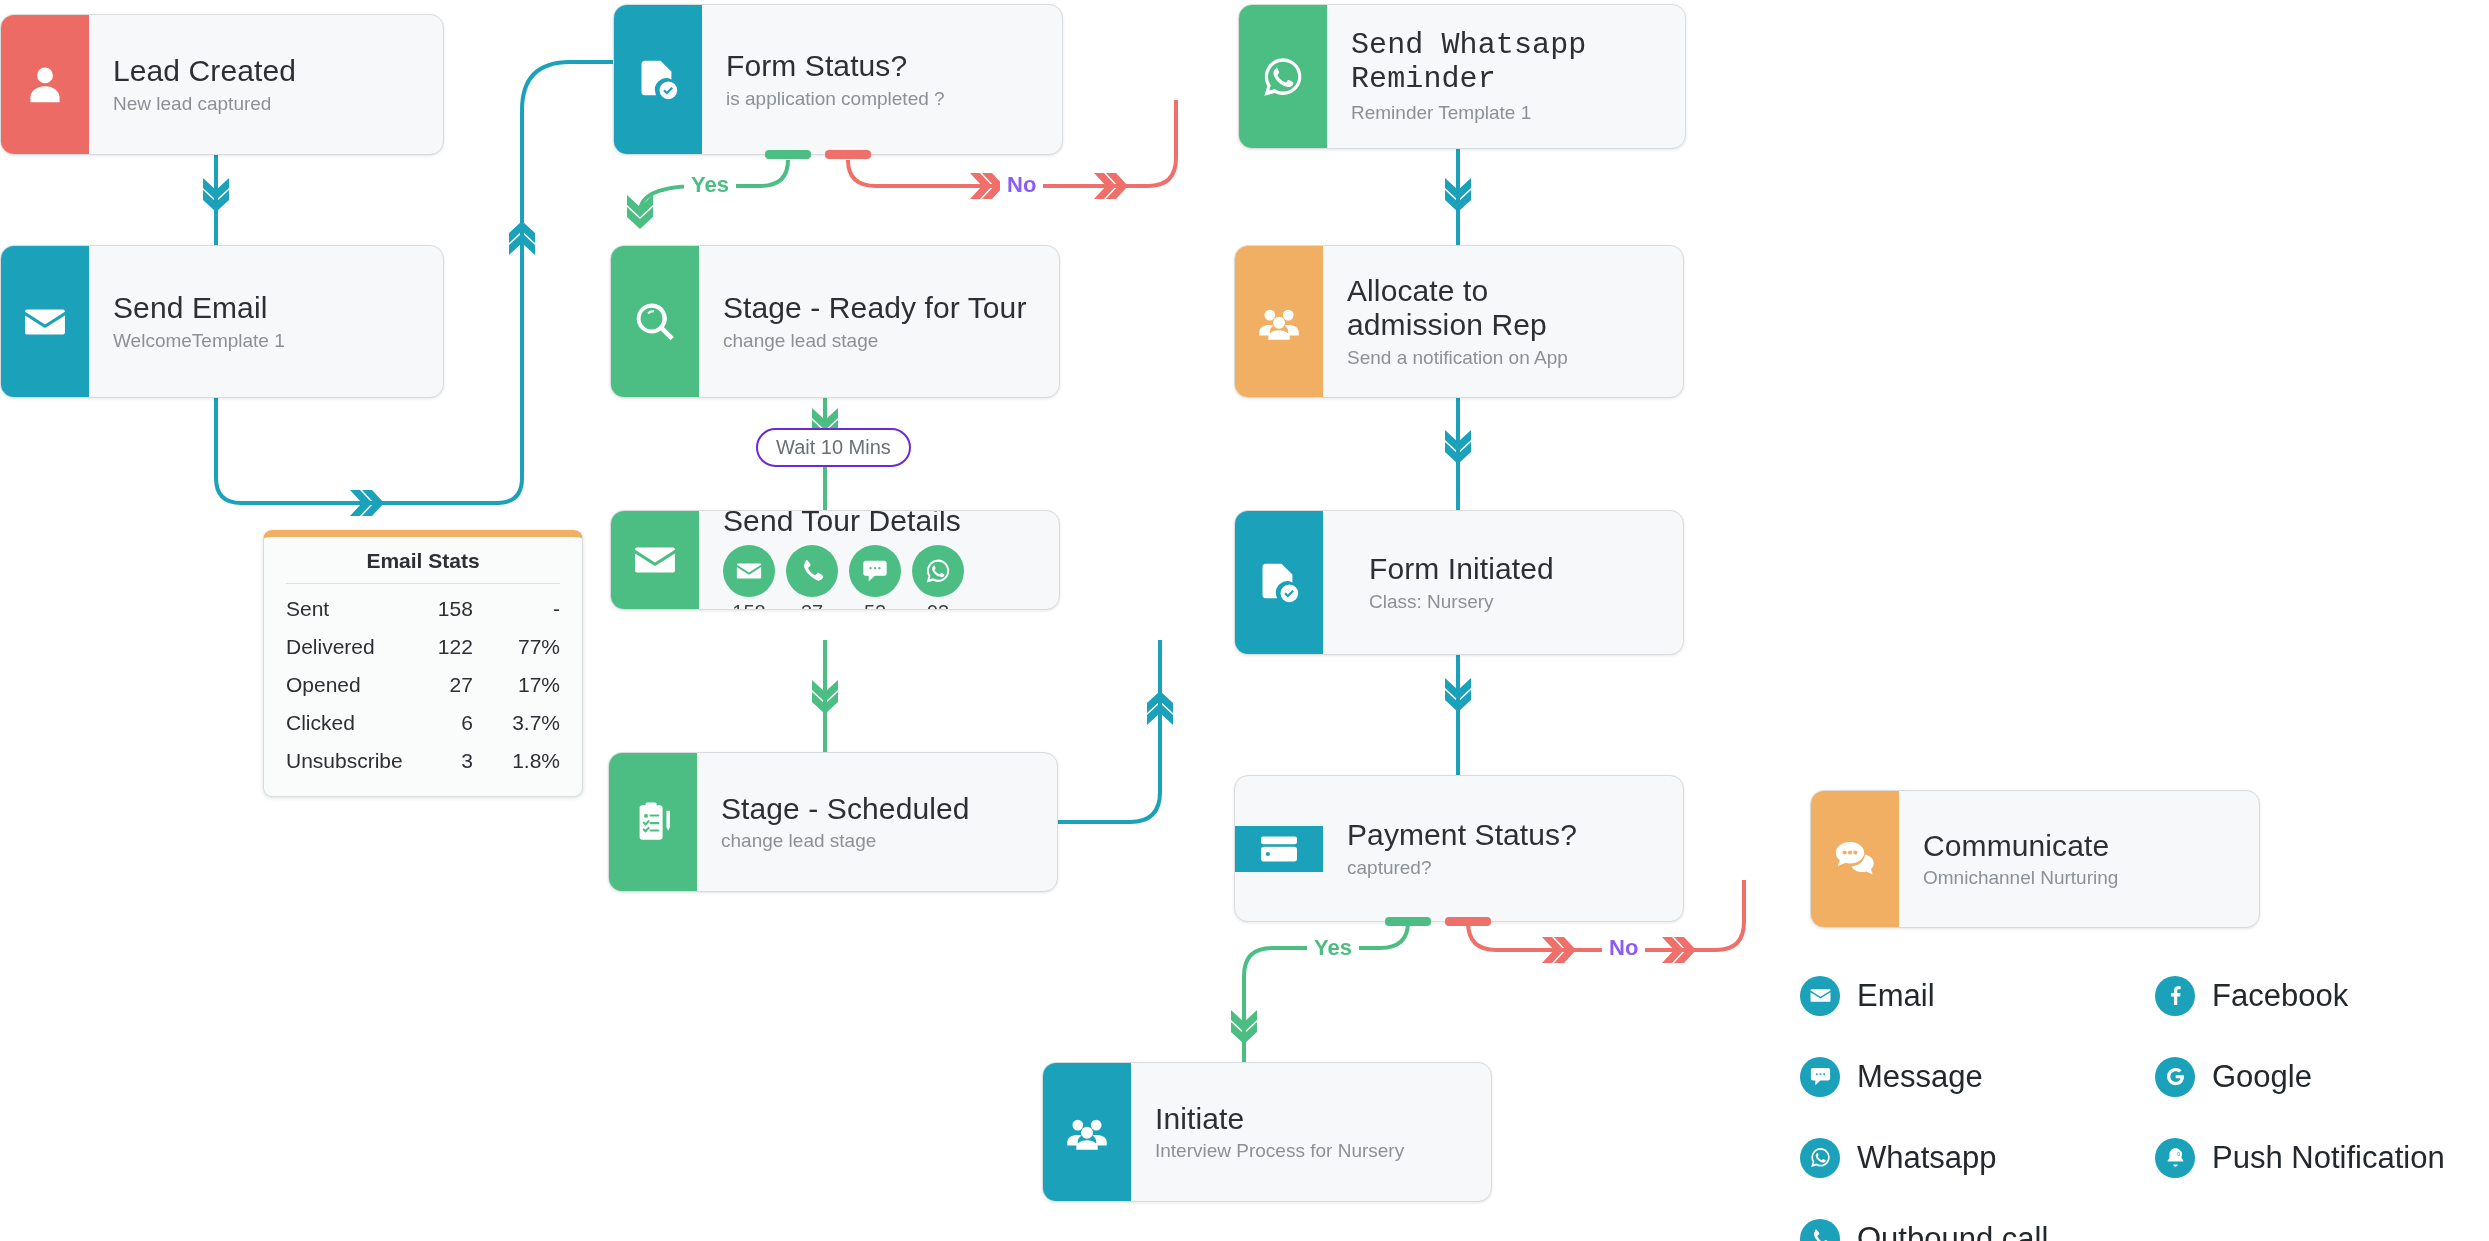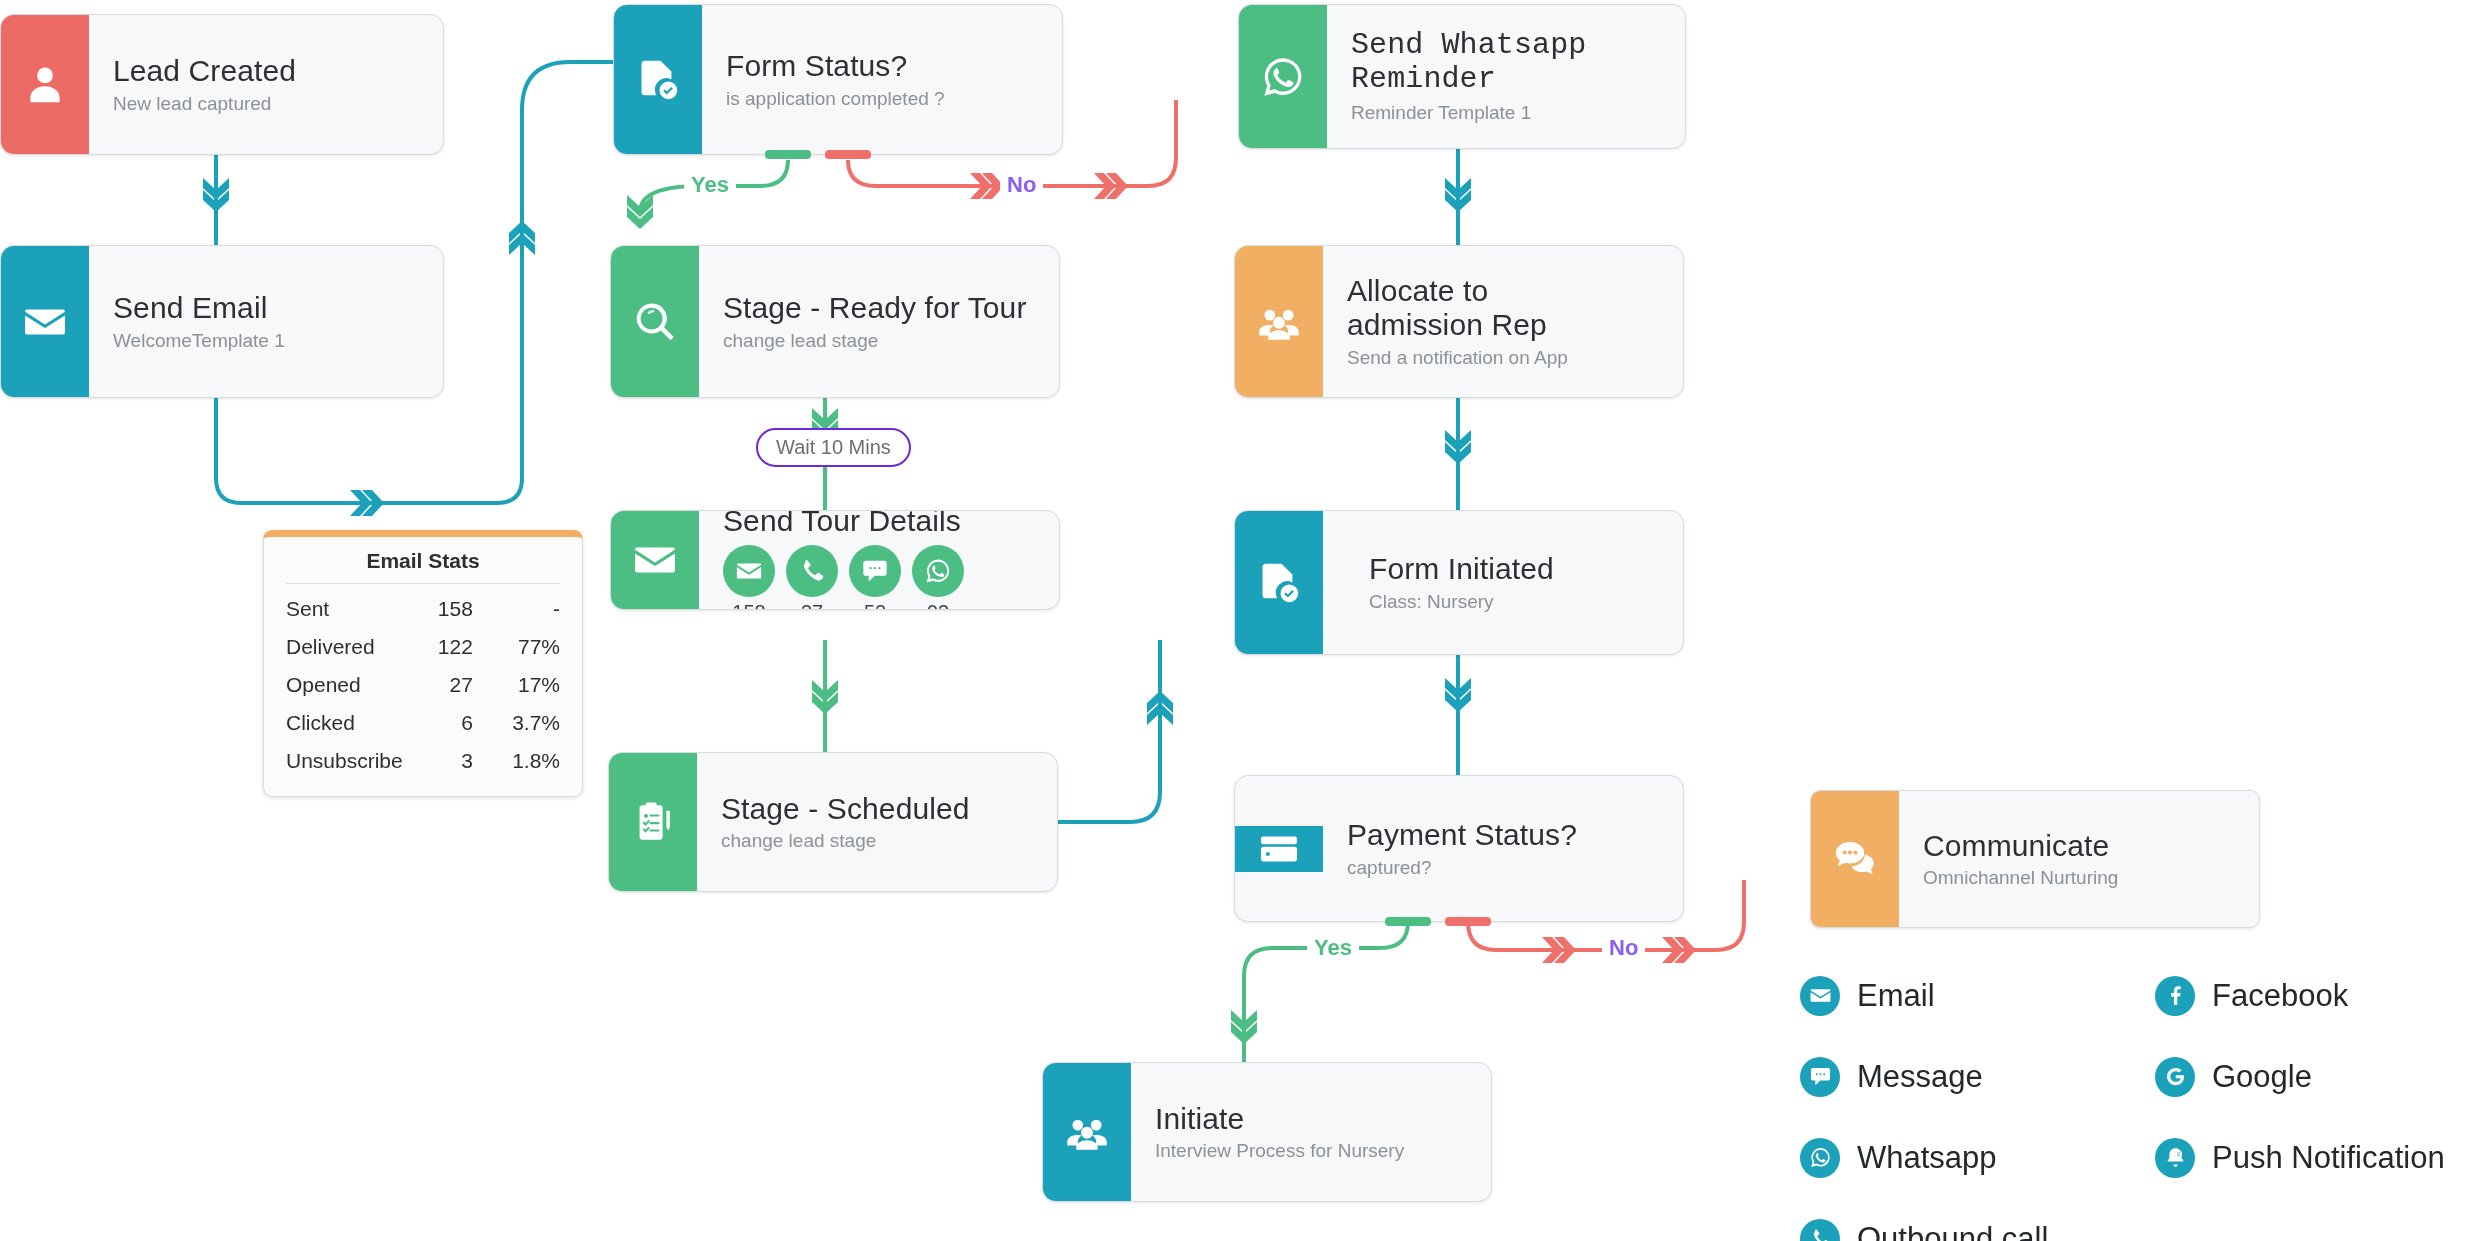--- a/index.html
+++ b/index.html
@@ -406,21 +406,21 @@
         </svg>
     </div>
     <div class="body">
       <div class="title">Payment Status?</div>
       <div class="sub">captured?</div>
     </div>
   </div>
   <div class="stub yes" style="left:1385px; top:917px;"></div>
   <div class="stub no" style="left:1445px; top:917px;"></div>
 
-  <div class="node" style="left:1810px; top:790px; width:450px; height:138px;border-radius:10px;">
+  <div class="node" style="left:1810px; top:790px; width:450px; height:138px;">
     <div class="ico c-orange">
       <svg viewBox="0 0 24 24">
           <path d="M9.4 3.1c4.1 0 7.4 2.5 7.4 5.6 0 3.1-3.3 5.6-7.4 5.6-.8 0-1.6-.1-2.3-.3l-4.1 1.7 1.1-3.1C2.7 11.6 2 10.2 2 8.7c0-3.1 3.3-5.6 7.4-5.6z"></path>
           <circle cx="6.6" cy="8.6" r="1.1" fill="#f0af63"></circle>
           <circle cx="9.4" cy="8.6" r="1.1" fill="#f0af63"></circle>
           <circle cx="12.2" cy="8.6" r="1.1" fill="#f0af63"></circle>
           <path d="M17.2 9.6c2.7.6 4.6 2.4 4.6 4.6 0 1.2-.6 2.3-1.5 3.1l.9 2.6-3.4-1.4c-.6.2-1.3.3-2 .3-2.6 0-4.8-1.2-5.6-2.9 3.8-.4 6.8-2.9 7-6.3z"></path>
         </svg>
     </div>
     <div class="body">

